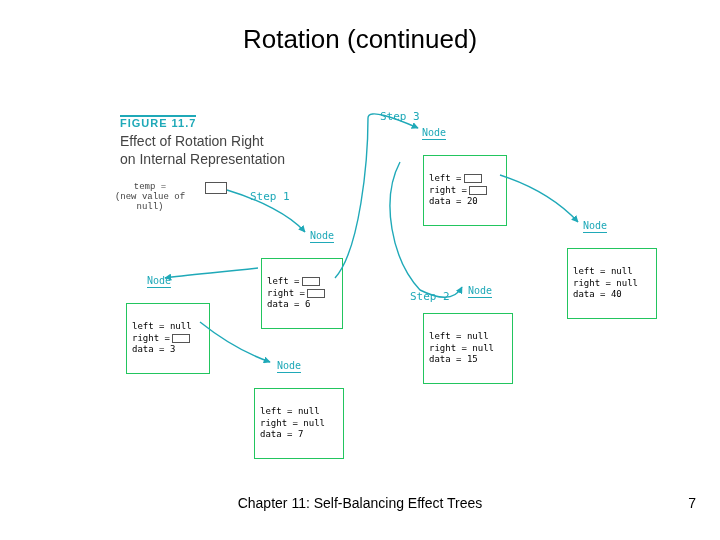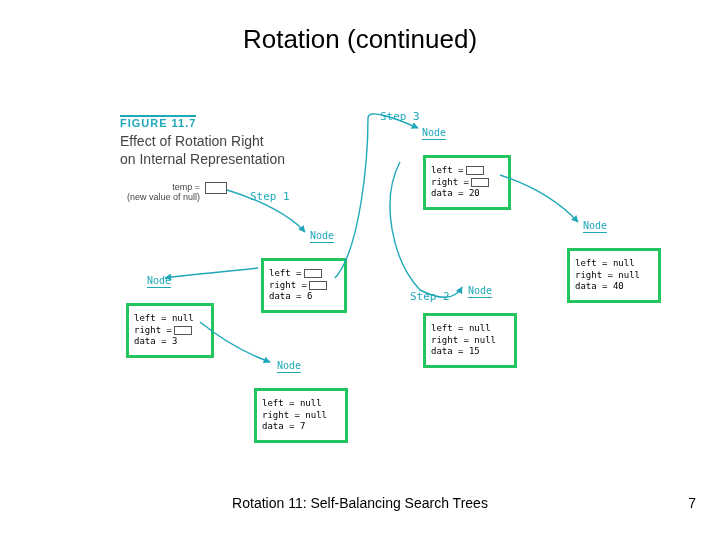--- a/index.html
+++ b/index.html
@@ -4,31 +4,31 @@
 <style>
   html,body{margin:0;padding:0;width:720px;height:540px;background:#fff;font-family:Arial,Helvetica,sans-serif;color:#000;position:relative;overflow:hidden}
   .title{position:absolute;top:24px;left:0;width:720px;text-align:center;font-size:26px}
   .footer{position:absolute;top:495px;left:0;width:720px;text-align:center;font-size:14px}
   .pagenum{position:absolute;top:495px;right:24px;font-size:14px}
   .teal{color:#1fa9b8}
   .fig-num{position:absolute;top:115px;left:120px;font-size:11px;font-weight:bold;border-top:2px solid #1fa9b8;padding-top:0;letter-spacing:1px}
   .fig-cap{position:absolute;top:132px;left:120px;font-size:14px;line-height:1.3;color:#444}
   .step{position:absolute;font-size:11px;font-family:monospace}
   .nodelbl{position:absolute;font-size:10px;font-family:monospace;color:#1fa9b8;border-bottom:1px solid #1fa9b8;padding-bottom:1px}
-  .nodebox{position:absolute;border:3px solid #22c55e;background:#fff;font-size:9px;font-family:monospace;line-height:1.3;padding:7px 5px}
+  .nodebox{position:absolute;border:1px solid #22c55e;background:#fff;font-size:9px;font-family:monospace;line-height:1.3;padding:17px 5px}
   .nodebox .ptr{display:inline-block;width:16px;height:7px;border:1px solid #555;vertical-align:middle;margin-left:2px}
-  .temp{position:absolute;font-size:9px;font-family:Liberation Sans, sans-serif;color:#444;text-align:right}
+  .temp{position:absolute;font-size:9px;font-family:Liberation Mono, monospace;color:#444;text-align:center}
   .smallbox{position:absolute;border:1px solid #555;width:20px;height:10px}
   svg.arrows{position:absolute;top:0;left:0;width:720px;height:540px;pointer-events:none}
 </style>
 </head>
 <body>
 
 <div class="title">Rotation (continued)</div>
-<div class="footer">Rotation 11: Self-Balancing Search Trees</div>
+<div class="footer">Chapter 11: Self-Balancing Effect Trees</div>
 <div class="pagenum">7</div>
 
 <div class="fig-num teal">FIGURE 11.7</div>
 <div class="fig-cap">
   <span>Effect of Rotation Right</span><br>
   <span>on Internal Representation</span>
 </div>
 
 <div class="temp" style="top:182px;left:100px;width:100px">
   <span>temp =</span><br>

